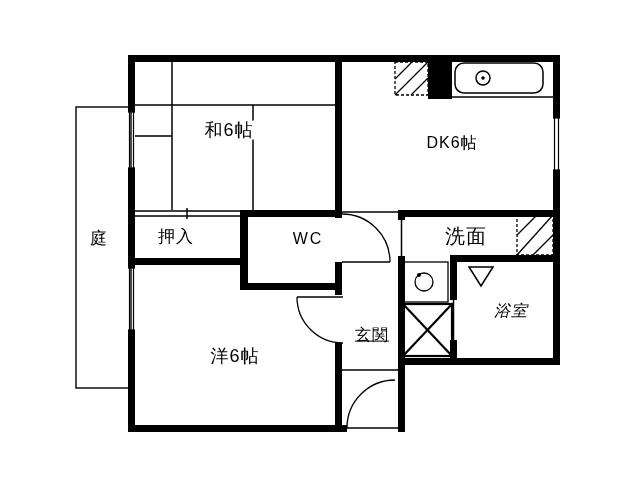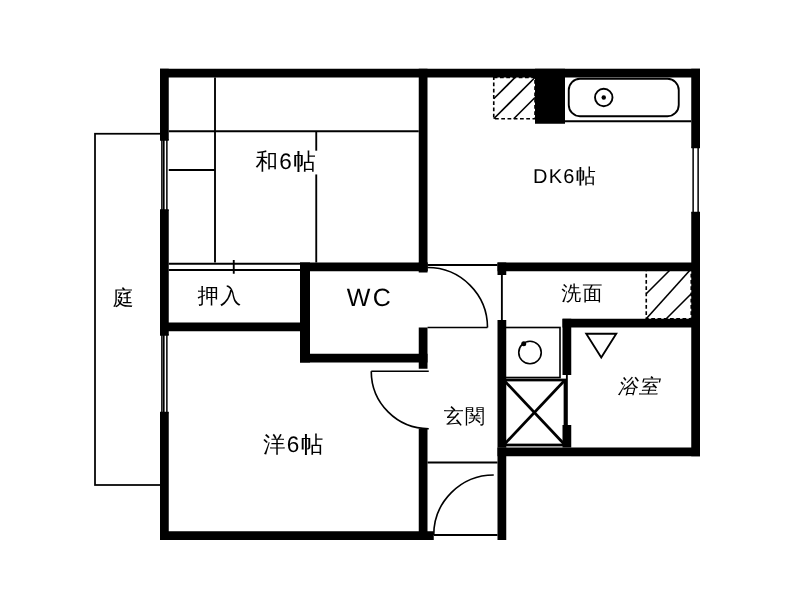--- a/index.html
+++ b/index.html
@@ -20,24 +20,24 @@
     line-height:1.05;
     padding:0 2px;
     white-space:nowrap;
     font-size:18px;
     letter-spacing:1px;
   }
   .lbl-wa   {left:229px;top:130px;font-size:18px;}
   .lbl-dk   {left:452px;top:143px;font-size:16px;}
   .lbl-niwa {left:99px; top:239px;font-size:17px;background:transparent;}
   .lbl-oshi {left:176px;top:237px;font-size:17px;}
-  .lbl-wc   {left:296px;top:239px;font-size:20px;letter-spacing:2px;}
-  .lbl-senmen{left:466px;top:236px;font-size:16px;font-family:Liberation Mono, monospace;}
+  .lbl-wc   {left:308px;top:239px;font-size:16px;letter-spacing:2px;}
+  .lbl-senmen{left:466px;top:236px;font-size:20px;}
   .lbl-yoku {left:511px;top:311px;font-size:16px;font-style:italic;}
-  .lbl-genkan{left:372px;top:335px;font-size:16px;}
+  .lbl-genkan{left:372px;top:335px;font-size:16px;text-decoration:underline;}
   .lbl-yo   {left:235px;top:356px;font-size:18px;}
   .watermark{
     position:absolute;
     left:320px;top:411px;
     transform:translate(-50%,-50%);
     color:#8f8f8f;
     font-size:23px;
     font-weight:600;
     letter-spacing:1px;
     background:transparent;

